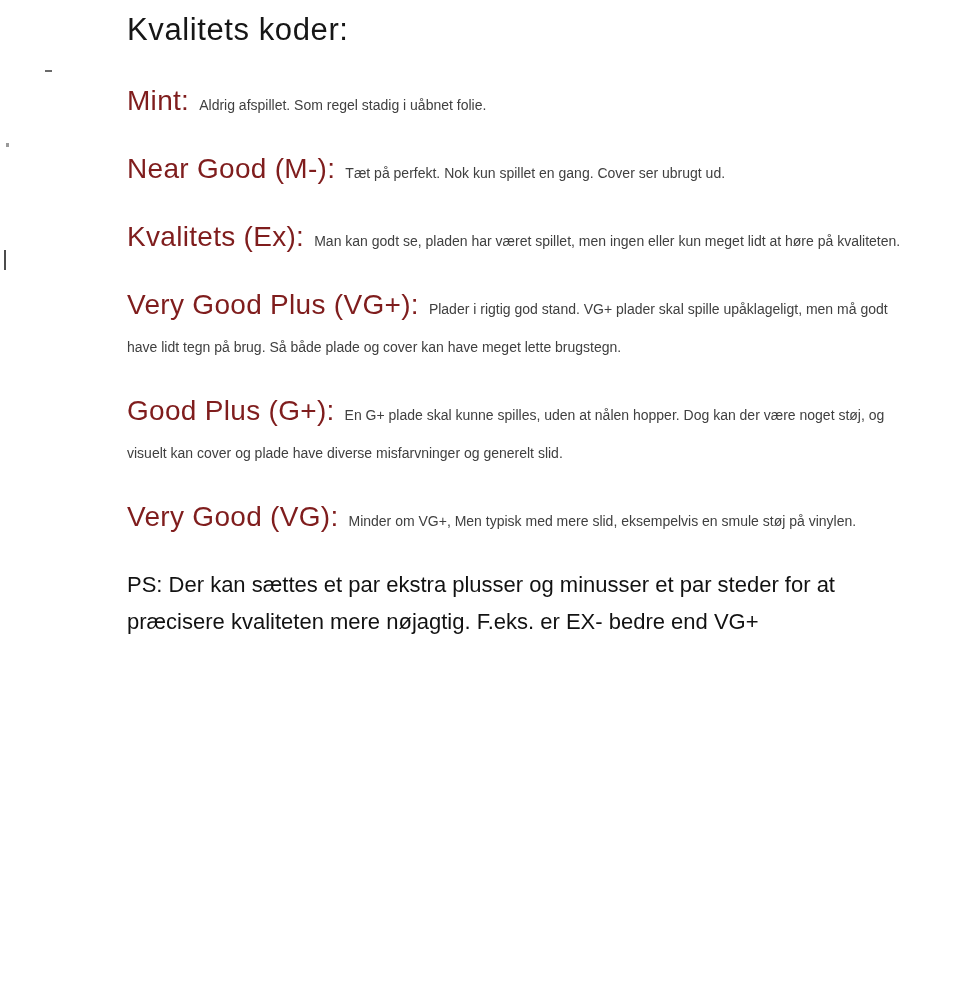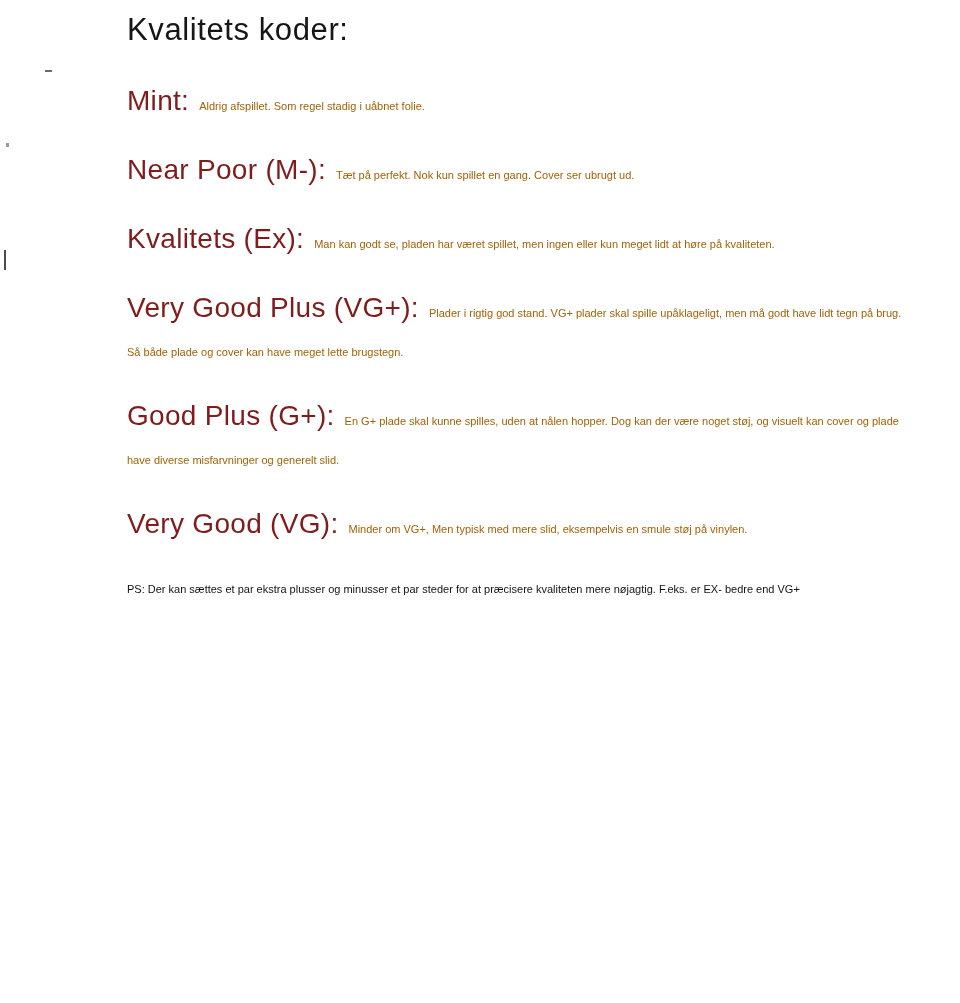--- a/index.html
+++ b/index.html
@@ -30,26 +30,26 @@
     line-height: 37px;
   }
   .term {
     font-size: 28px;
     font-weight: 400;
     letter-spacing: 0.3px;
     color: #7f1d1d;
     margin-right: 10px;
   }
   .desc {
-    font-size: 11px;
-    color: #a16207;
+    font-size: 14px;
+    color: #404040;
   }
   .ps-note {
-    font-size: 11px;
-    line-height: 31px;
+    font-size: 22px;
+    line-height: 37px;
     color: #121212;
     margin-top: 4px;
   }
   
   .artifact {
     position: absolute;
     background: #6a6a6a;
   }
   .artifact.dash      { left: 45px; top: 70px;  width: 7px;  height: 2px; }
   .artifact.speck     { left: 6px;  top: 143px; width: 3px;  height: 4px; background:#9a9a9a; }
@@ -64,21 +64,21 @@
   <span class="artifact speck"></span>
   <span class="artifact scratch"></span>
 
   <h1 class="doc-title">Kvalitets koder:</h1>
 
   <p class="entry">
     <span class="term">Mint:</span><span class="desc">Aldrig afspillet. Som regel stadig i uåbnet folie.</span>
   </p>
 
   <p class="entry">
-    <span class="term">Near Poor (M-):</span><span class="desc">Tæt på perfekt. Nok kun spillet en gang. Cover ser ubrugt ud.</span>
+    <span class="term">Near Good (M-):</span><span class="desc">Tæt på perfekt. Nok kun spillet en gang. Cover ser ubrugt ud.</span>
   </p>
 
   <p class="entry">
     <span class="term">Kvalitets (Ex):</span><span class="desc">Man kan godt se, pladen har været spillet, men ingen eller kun meget lidt at høre på kvaliteten.</span>
   </p>
 
   <p class="entry">
     <span class="term">Very Good Plus (VG+):</span><span class="desc">Plader i rigtig god stand. VG+ plader skal spille upåklageligt, men må godt have lidt tegn på brug. Så både plade og cover kan have meget lette brugstegn.</span>
   </p>
 

